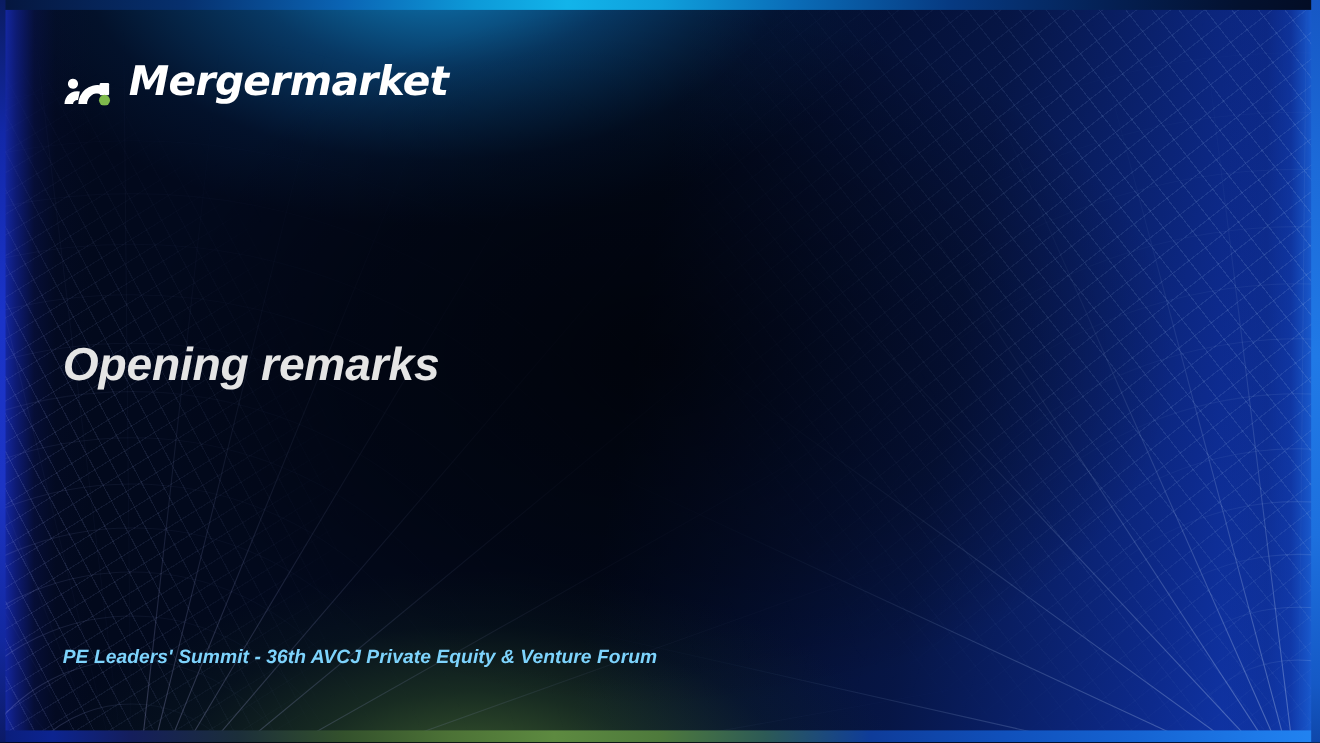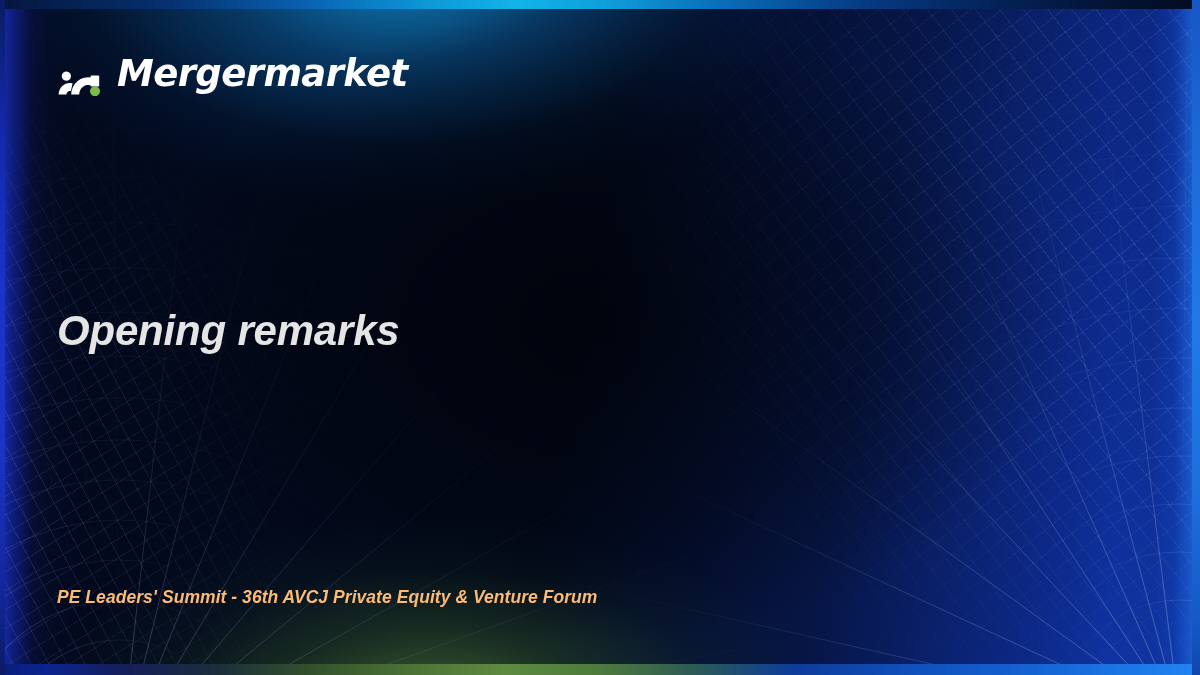--- a/index.html
+++ b/index.html
@@ -131,21 +131,21 @@
     font-size:42px;
     font-weight:700;
     letter-spacing:-0.2px;
     line-height:1.12;
     white-space:nowrap;
     margin-top:24px;
   }
 
   .footer { position:absolute; left:57px; bottom:66px; }
   .footer-line {
-    color:#fdba74;
+    color:#7dd3fc;
     font-size:17.5px;
     font-weight:700;
     letter-spacing:.05px;
     line-height:1.3;
     white-space:nowrap;
   }
   .footer-line + .footer-line { margin-top:16px; }
 </style>
 </head>
 <body>

